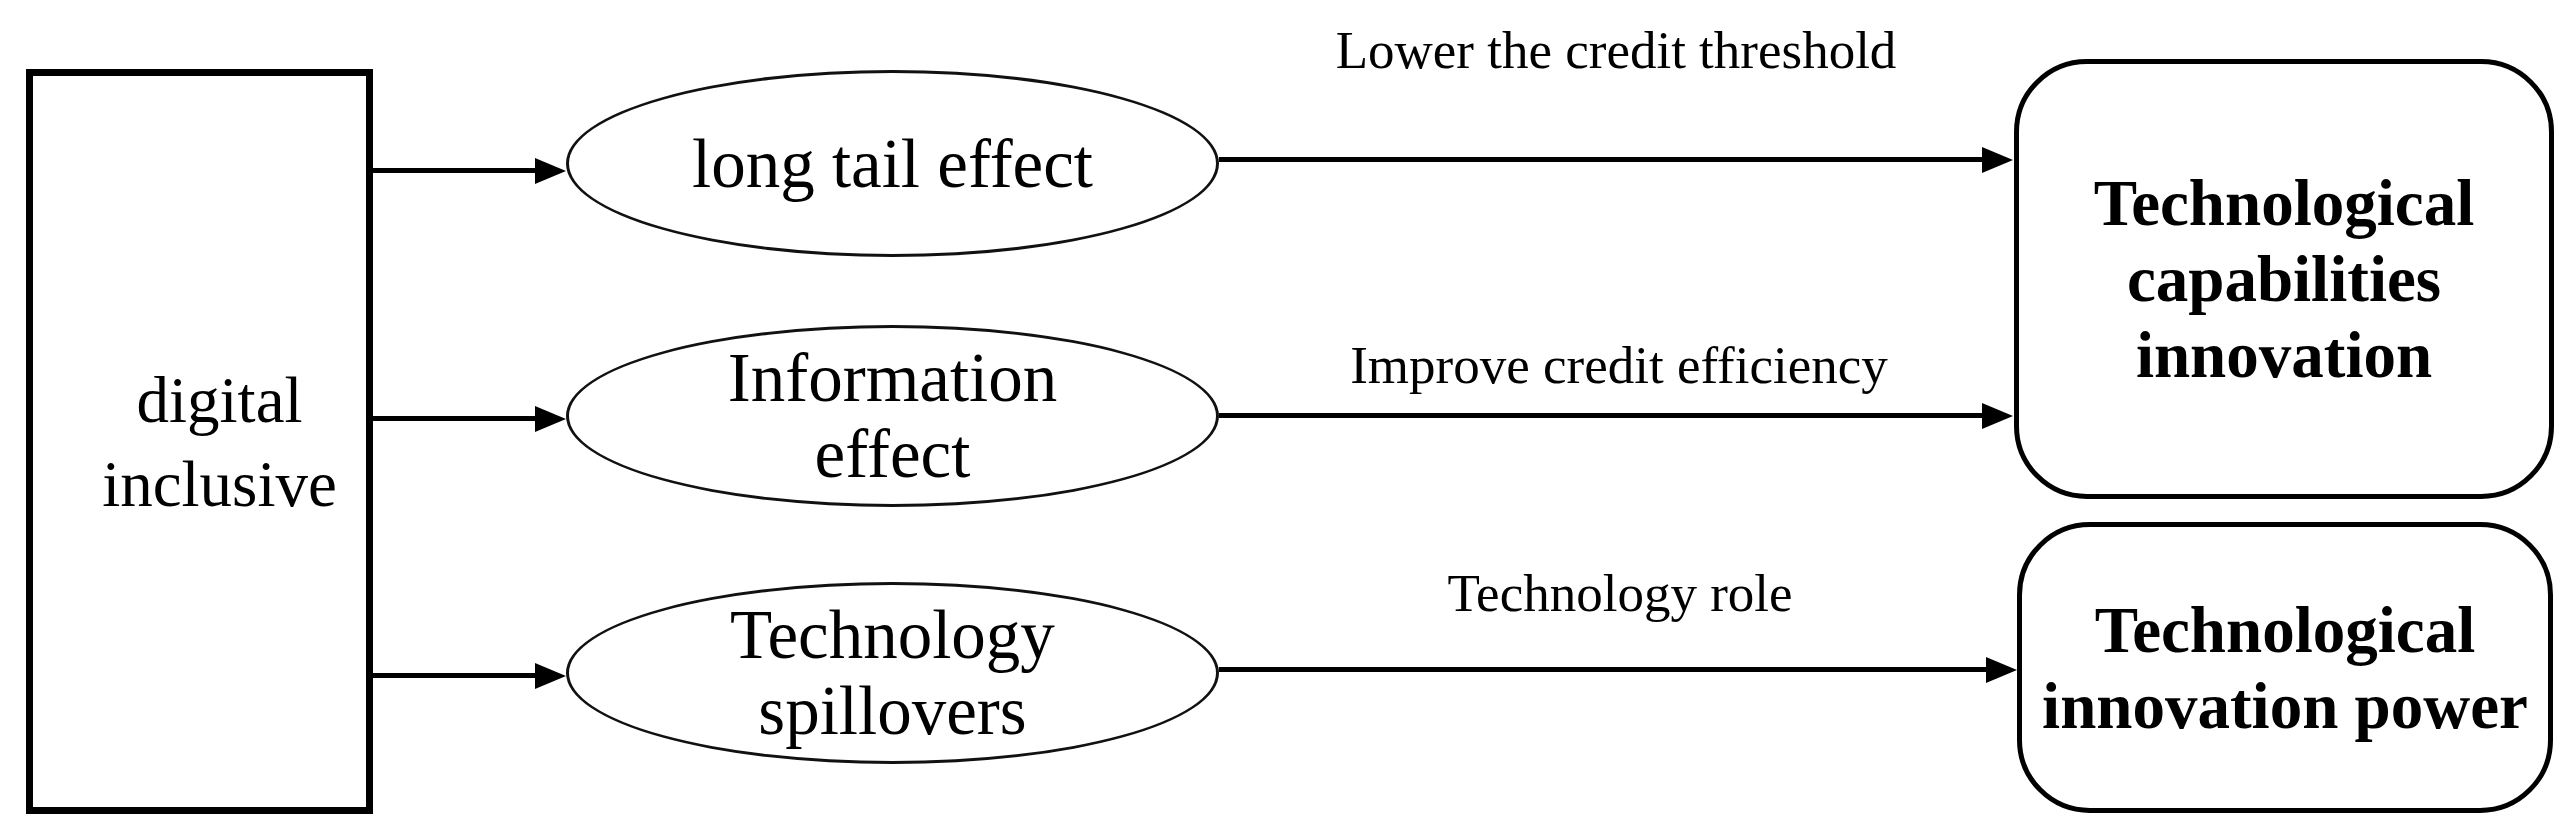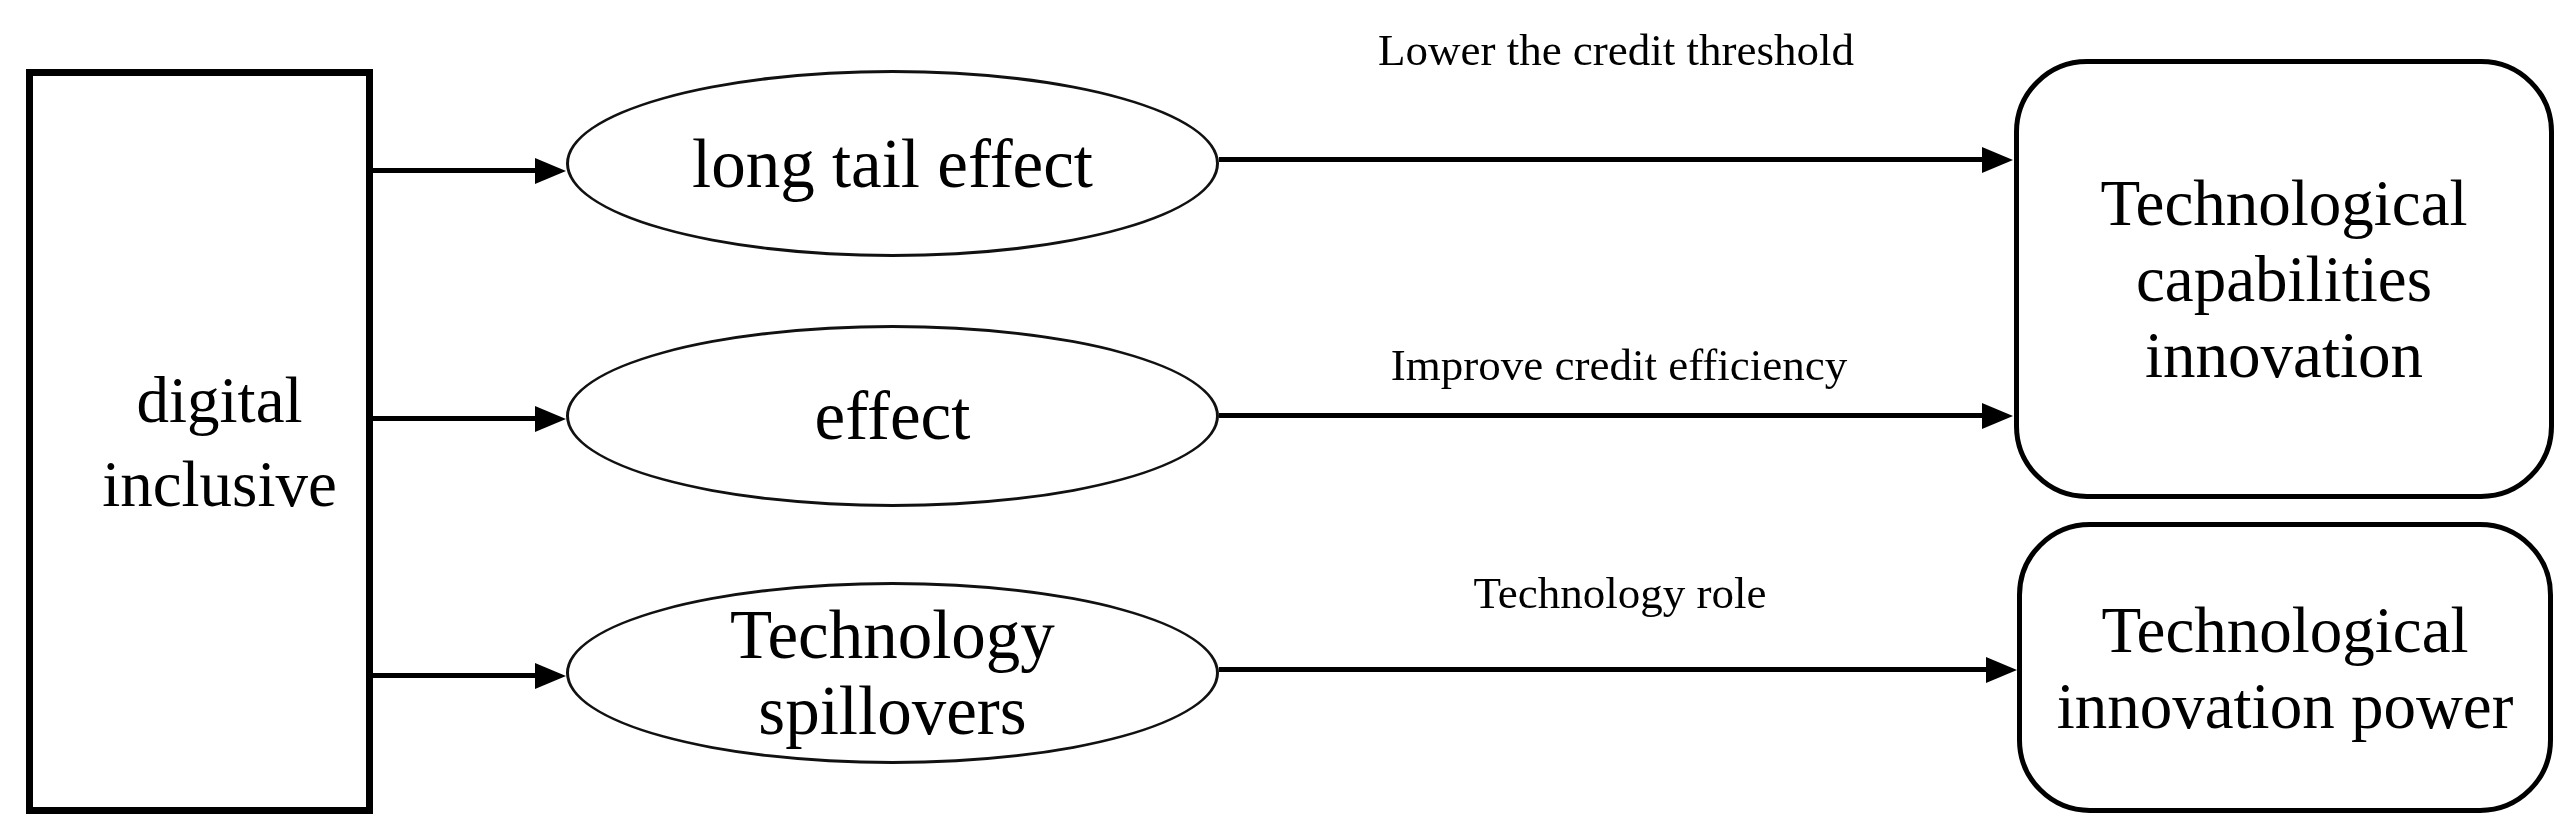--- a/index.html
+++ b/index.html
@@ -30,20 +30,21 @@
     border:3.6px solid #111;
     border-radius:50%;
     font-size:69px;
     line-height:76px;
   }
   .rounded-node{
     border:5.5px solid #000;
     border-radius:73px;
     font-size:65px;
     line-height:76px;
+    font-weight:bold;
   }
   .arrow{
     position:absolute;
     display:flex;
     align-items:center;
     height:31px;
   }
   .arrow .shaft{
     flex:1 1 auto;
     height:4.5px;
@@ -51,40 +52,41 @@
   }
   .arrow .head{
     width:0;height:0;
     border-top:13.6px solid transparent;
     border-bottom:13.6px solid transparent;
     border-left:31px solid #000;
   }
   .edge-label{
     position:absolute;
     transform:translateX(-50%);
-    font-size:45px;
+    font-size:53px;
     line-height:65px;
     white-space:nowrap;
   }
 </style>
 </head>
 <body>
 
 <div id="canvas">
 
   <div class="node rect-node" style="left:26px;top:69px;width:347px;height:745px;padding-left:40px;">
     <div>digital</div>
     <div>inclusive</div>
   </div>
 
   <div class="node ellipse-node" style="left:566px;top:70px;width:653px;height:187px;">
     <div>long tail effect</div>
   </div>
 
   <div class="node ellipse-node" style="left:566px;top:325px;width:653px;height:182px;">
+    <div>Information</div>
     <div>effect</div>
   </div>
 
   <div class="node ellipse-node" style="left:566px;top:582px;width:653px;height:182px;">
     <div>Technology</div>
     <div>spillovers</div>
   </div>
 
   <div class="node rounded-node" style="left:2014px;top:59px;width:540px;height:440px;">
     <div>Technological</div>

